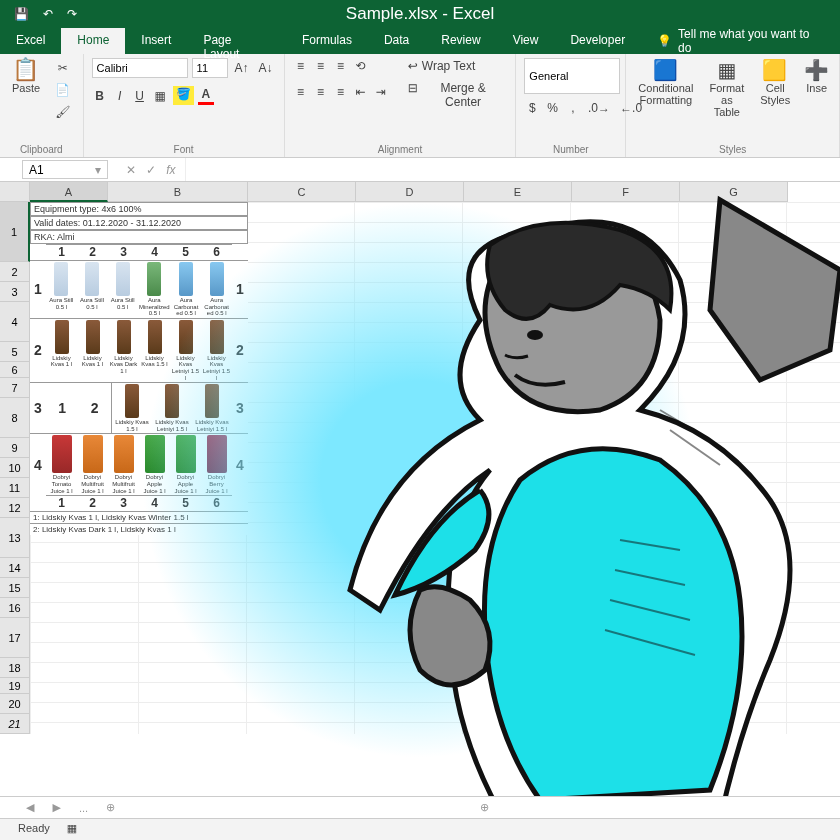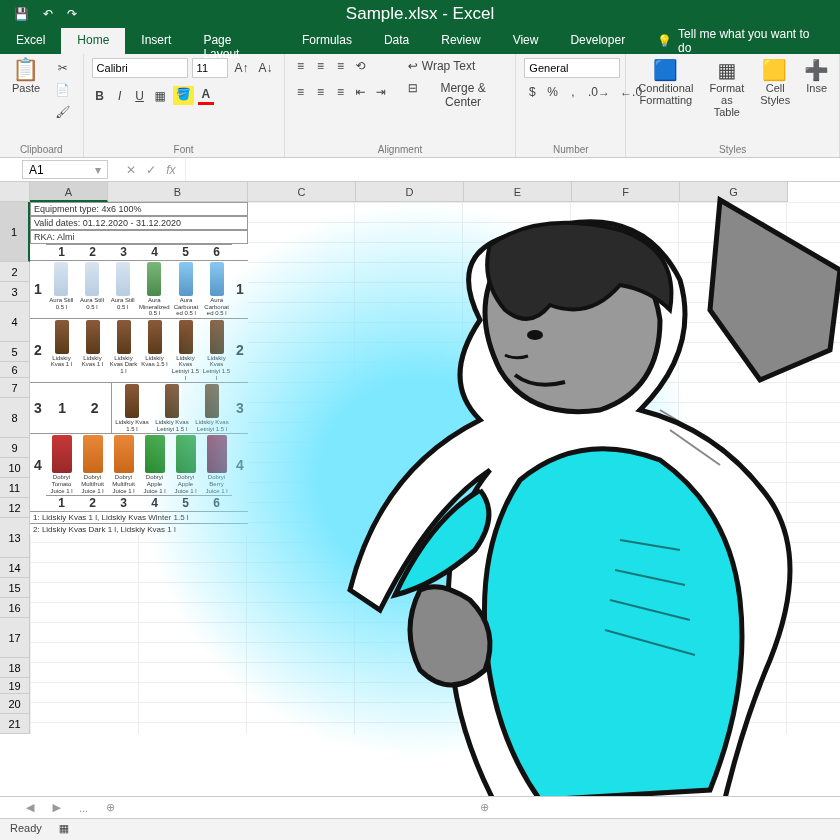--- a/index.html
+++ b/index.html
@@ -51,21 +51,21 @@
 .bottle-green{background:linear-gradient(#7ab87a,#4a8a4a)}
 .bottle-blue{background:linear-gradient(#88c8f0,#5898c8)}
 .bottle-brown{background:linear-gradient(#8a5a3a,#5a3a1a)}
 .carton-red{width:20px!important;height:38px!important;background:linear-gradient(#c83838,#982828)}
 .carton-orange{width:20px!important;height:38px!important;background:linear-gradient(#e88838,#c86818)}
 .carton-green{width:20px!important;height:38px!important;background:linear-gradient(#48a848,#288828)}
 .carton-dred{width:20px!important;height:38px!important;background:linear-gradient(#a82848,#781838)}
 .footer-note{font-size:8px;padding:1px 3px;border-top:1px solid #999}
 .sheet-tabs{position:absolute;bottom:22px;left:0;right:0;height:22px;border-top:1px solid #ccc;display:flex;align-items:center;font-size:11px;padding-left:22px;gap:10px;background:#fff}
 .sheet-tabs .nav{color:#999;cursor:pointer;padding:0 4px}
-.status{position:absolute;bottom:0;left:0;right:0;height:22px;background:#f3f3f3;border-top:1px solid #ccc;font-size:11px;padding:3px 10px;color:#444}
+.status{position:absolute;bottom:0;left:0;right:0;height:22px;background:#f3f3f3;border-top:1px solid #ccc;font-size:11px;padding:3px 18px;color:#444}
 .glow{position:absolute;left:140px;top:200px;width:560px;height:560px;background:radial-gradient(circle,#7de8ff 0%,#7de8ff 25%,rgba(125,232,255,0) 70%);pointer-events:none}
 .hero{position:absolute;right:-20px;top:190px;width:520px;height:650px;pointer-events:none}
 </style>
 </head>
 <body>
 
 <div class="titlebar">
  <div class="tb-left">
   <span>💾</span>
   <span>↶</span>
@@ -152,21 +152,21 @@
             <span>⊟</span>
             <span>Merge &amp; Center</span>
           </div>
    </div>
   </div>
   <div class="rlabel">Alignment</div>
  </div>
 
  <div class="rgroup" style="width:110px">
   <div class="rbody" style="flex-direction:column;gap:6px">
-   <input style="width: 96px; height: 20px; border: 1px solid rgb(204, 204, 204); font-size: 11px; padding: 0px 4px;" value="General">
+   <input style="width: 96px; height: 36px; border: 1px solid rgb(204, 204, 204); font-size: 11px; padding: 0px 4px;" value="General">
    <div class="font-row">
     <span class="smbtn">$</span>
     <span class="smbtn">%</span>
     <span class="smbtn">,</span>
     <span class="smbtn">.0→</span>
     <span class="smbtn">←.0</span>
    </div>
   </div>
   <div class="rlabel">Number</div>
  </div>
@@ -233,21 +233,21 @@
         <div class="row-h" style="height: 20px; line-height: 20px;">11</div>
         <div class="row-h" style="height: 20px; line-height: 20px;">12</div>
         <div class="row-h" style="height: 40px; line-height: 40px;">13</div>
         <div class="row-h" style="height: 20px; line-height: 20px; text-align: center;">14</div>
         <div class="row-h" style="height: 20px; line-height: 20px;">15</div>
         <div class="row-h" style="height: 20px; line-height: 20px;">16</div>
         <div class="row-h" style="height: 40px; line-height: 40px;">17</div>
         <div class="row-h" style="height: 20px; line-height: 20px;">18</div>
         <div class="row-h" style="height: 16px; line-height: 16px;">19</div>
         <div class="row-h" style="height: 20px; line-height: 20px;">20</div>
-        <div class="row-h" style="height: 20px; line-height: 20px;">21</div>
+        <div class="row-h" style="height: 20px; line-height: 20px; font-style: italic;">21</div>
       </div>
   <div class="cells">
    <div class="gridlines"></div>
    <div class="sel-cell"></div>
 
    <div class="planogram">
     <div class="hdr">Equipment type: 4x6 100%</div>
     <div class="hdr">Valid dates: 01.12.2020 - 31.12.2020</div>
     <div class="hdr">RKA: Almi</div>
     <div class="num-row" id="top-nums" style="padding-left:16px">

